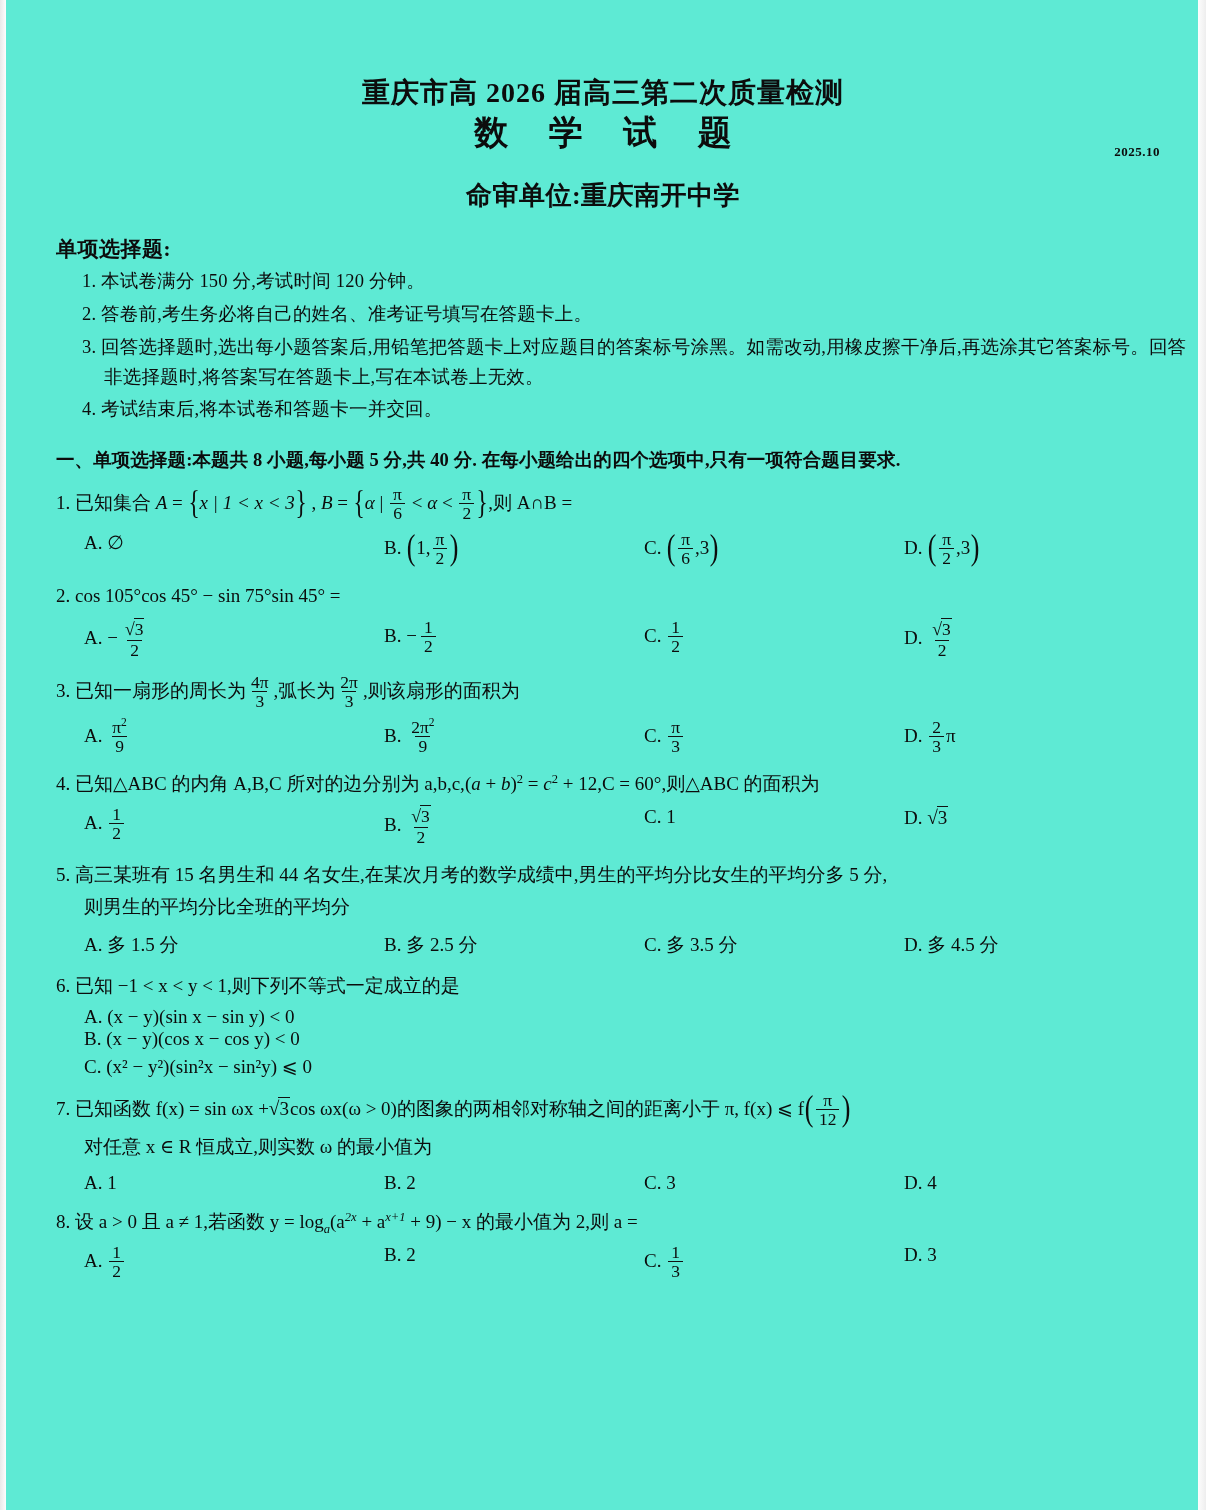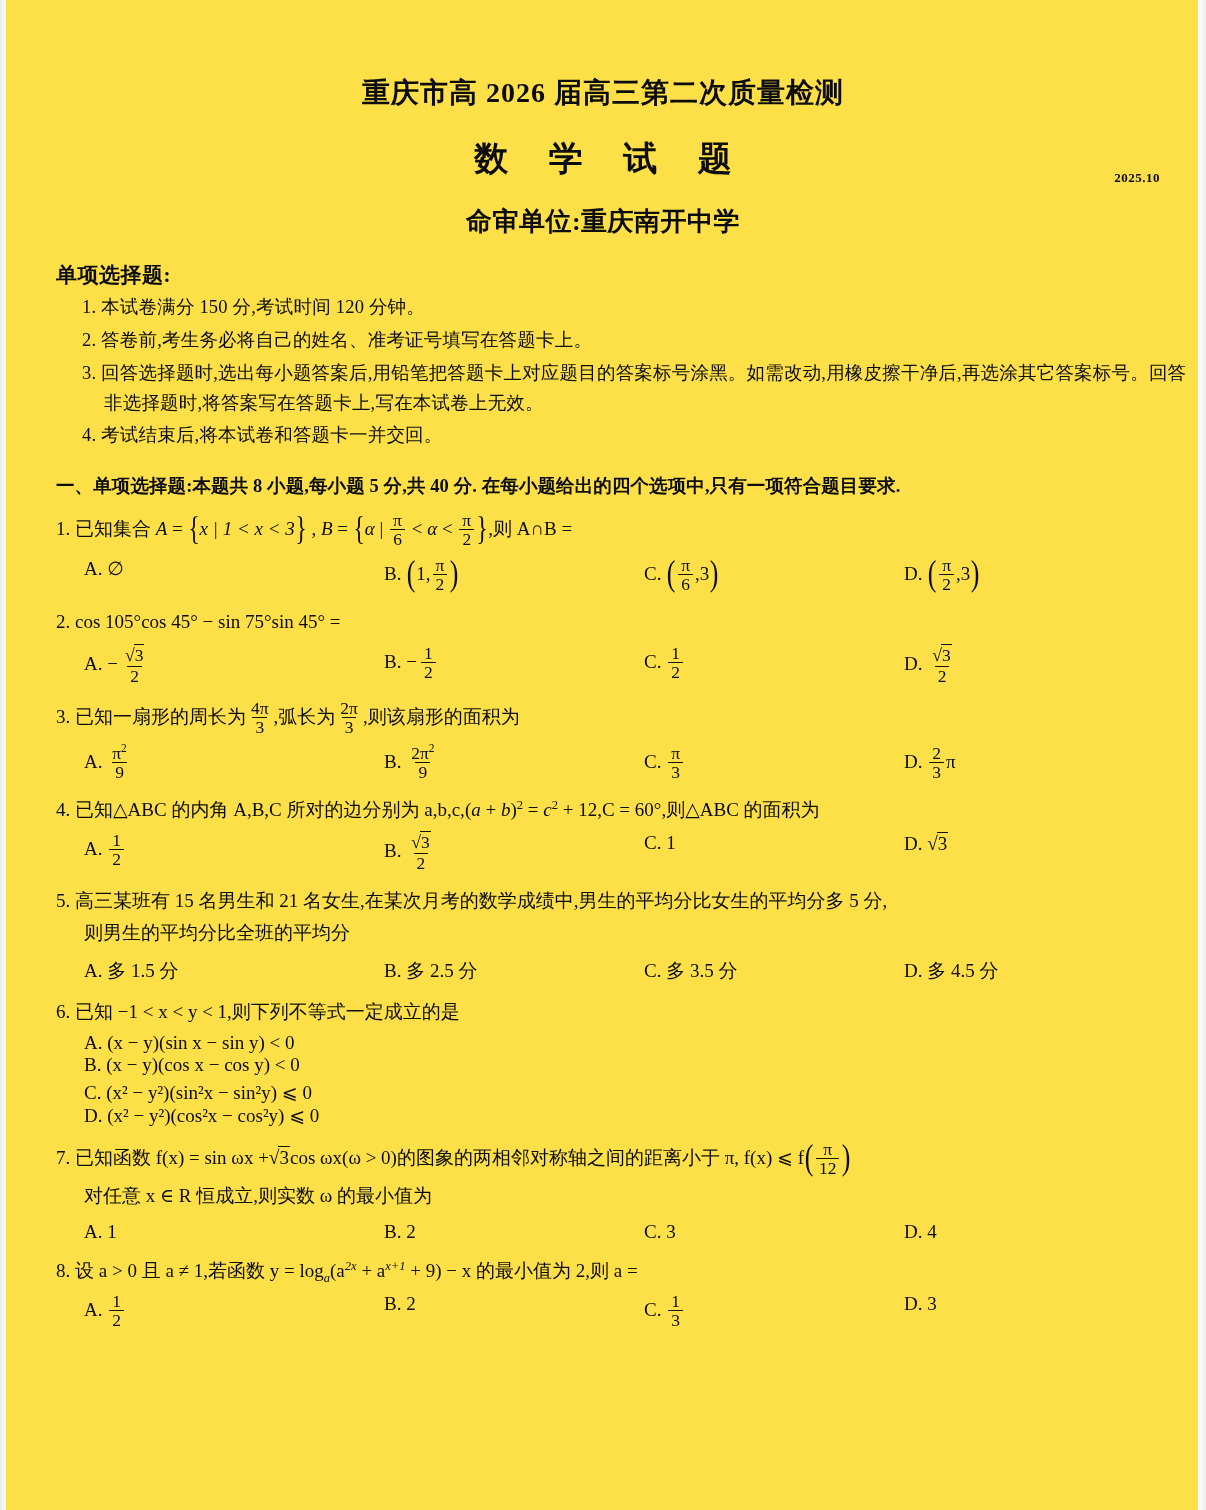--- a/index.html
+++ b/index.html
@@ -11,21 +11,21 @@
     width: 1206px;
     height: 1510px;
     font-family: "Liberation Serif", "DejaVu Serif", serif;
     color: #0c0c0c;
     position: relative;
     overflow: hidden;
   }
   .page {
     position: absolute;
     inset: 0;
-    background: #fde047;
+    background: #5eead4;
     box-sizing: border-box;
     padding: 0;
   }
   .page::before {
     content: "";
     position: absolute;
     left: 0; top: 0; bottom: 0;
     width: 6px;
     background: linear-gradient(to right, #e9e9e9, #fdfdfd);
     pointer-events: none;
@@ -43,21 +43,21 @@
   .doc-title {
     text-align: center;
     font-size: 28px;
     font-weight: bold;
     letter-spacing: 1px;
     margin: 76px 0 0 0;
     line-height: 1.2;
   }
   .subtitle-row {
     position: relative;
-    margin-top: 30px;
+    margin-top: 4px;
     height: 48px;
   }
   .doc-subtitle {
     text-align: center;
     font-size: 34px;
     font-weight: bold;
     letter-spacing: 16px;
     text-indent: 16px;
     line-height: 1.1;
   }
@@ -363,21 +363,21 @@
       <div class="opt c4">
         <span>D.</span>
         <span class="radic">√</span><span class="sqrt">3</span>
       </div>
     </div>
   </div>
 
   <div class="q-block">
     <div class="q-stem">
       <span>5.</span>
-      <span>高三某班有 15 名男生和 21 名女生,在某次月考的数学成绩中,男生的平均分比女生的平均分多 5 分,</span>
+      <span>高三某班有 15 名男生和 44 名女生,在某次月考的数学成绩中,男生的平均分比女生的平均分多 5 分,</span>
     </div>
     <div class="q-stem-cont">则男生的平均分比全班的平均分</div>
     <div class="opts">
       <div class="opt c1">A. 多 1.5 分</div>
       <div class="opt c2">B. 多 2.5 分</div>
       <div class="opt c3">C. 多 3.5 分</div>
       <div class="opt c4">D. 多 4.5 分</div>
     </div>
   </div>
 
@@ -386,21 +386,20 @@
       <span>6.</span>
       <span>已知 −1 &lt; x &lt; y &lt; 1,则下列不等式一定成立的是</span>
     </div>
     <div class="opts-grid">
       <div class="row">
         <div class="opt">A. (x − y)(sin x − sin y) &lt; 0</div>
         <div class="opt">B. (x − y)(cos x − cos y) &lt; 0</div>
       </div>
       <div class="row">
         <div class="opt">C. (x² − y²)(sin²x − sin²y) ⩽ 0</div>
-        <div class="opt">D. (x² − y²)(cos²x − cos²y) ⩽ 0</div>
       </div>
     </div>
   </div>
 
   <div class="q-block">
     <div class="q-stem">
       <span>7.</span>
       <span>已知函数 f(x) = sin ωx +</span><span class="radic">√</span><span class="sqrt">3</span><span>cos ωx(ω &gt; 0)的图象的两相邻对称轴之间的距离小于 π, f(x) ⩽ f</span><span class="big-paren">(</span><span class="frac">
           <span class="num up">π</span>
           <span class="den">12</span>

